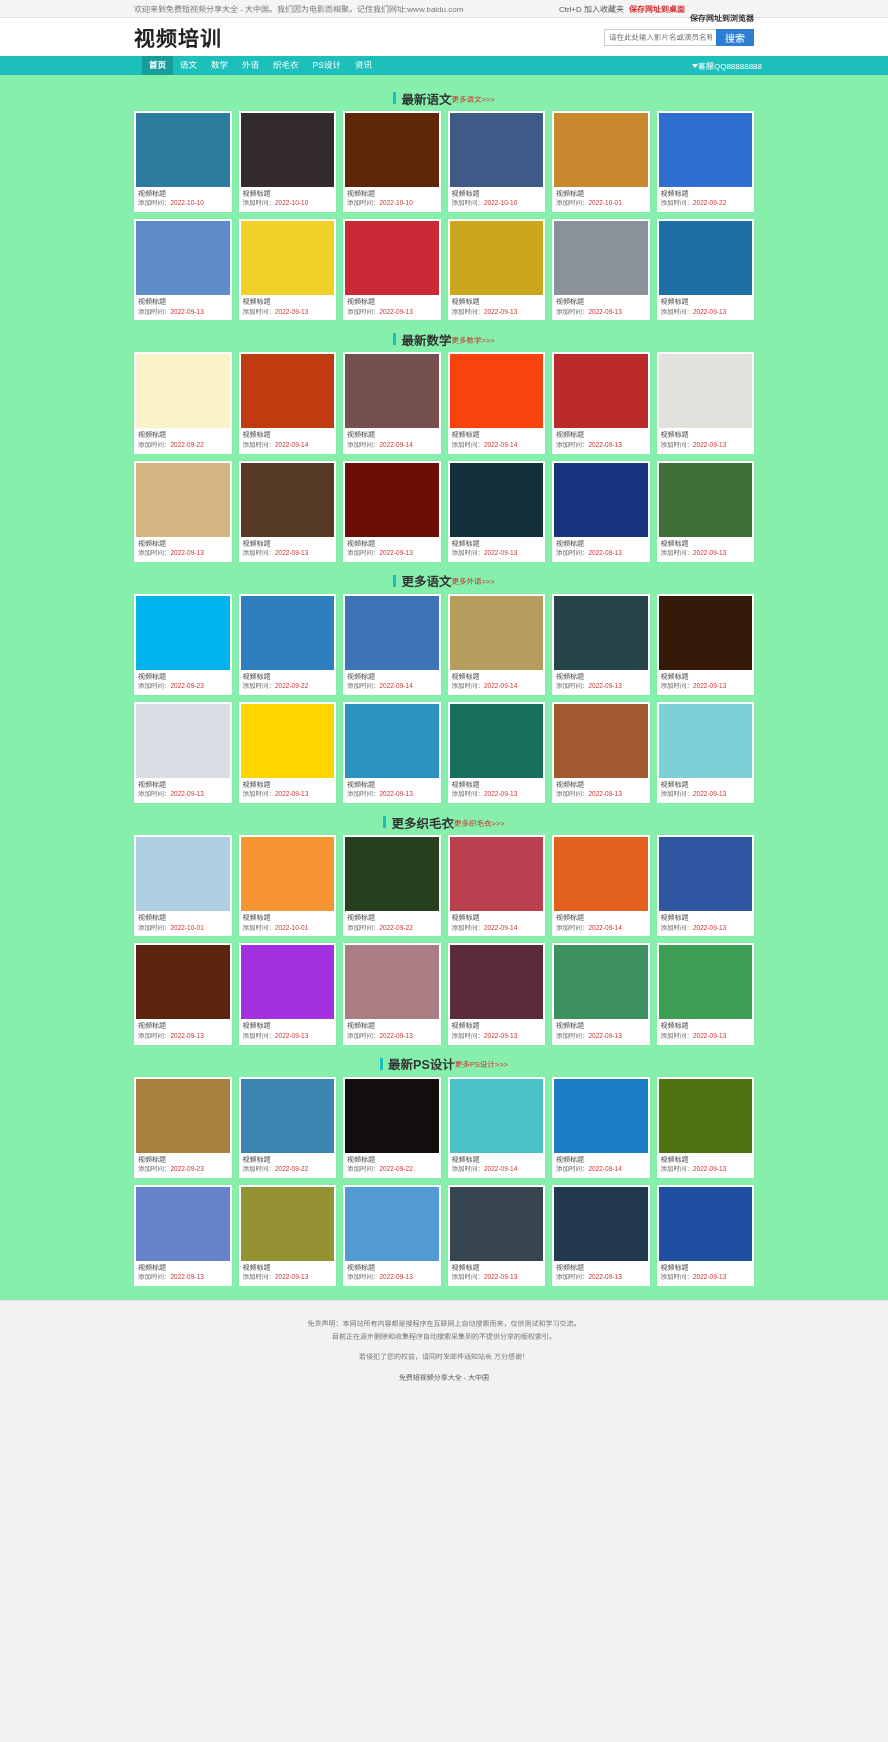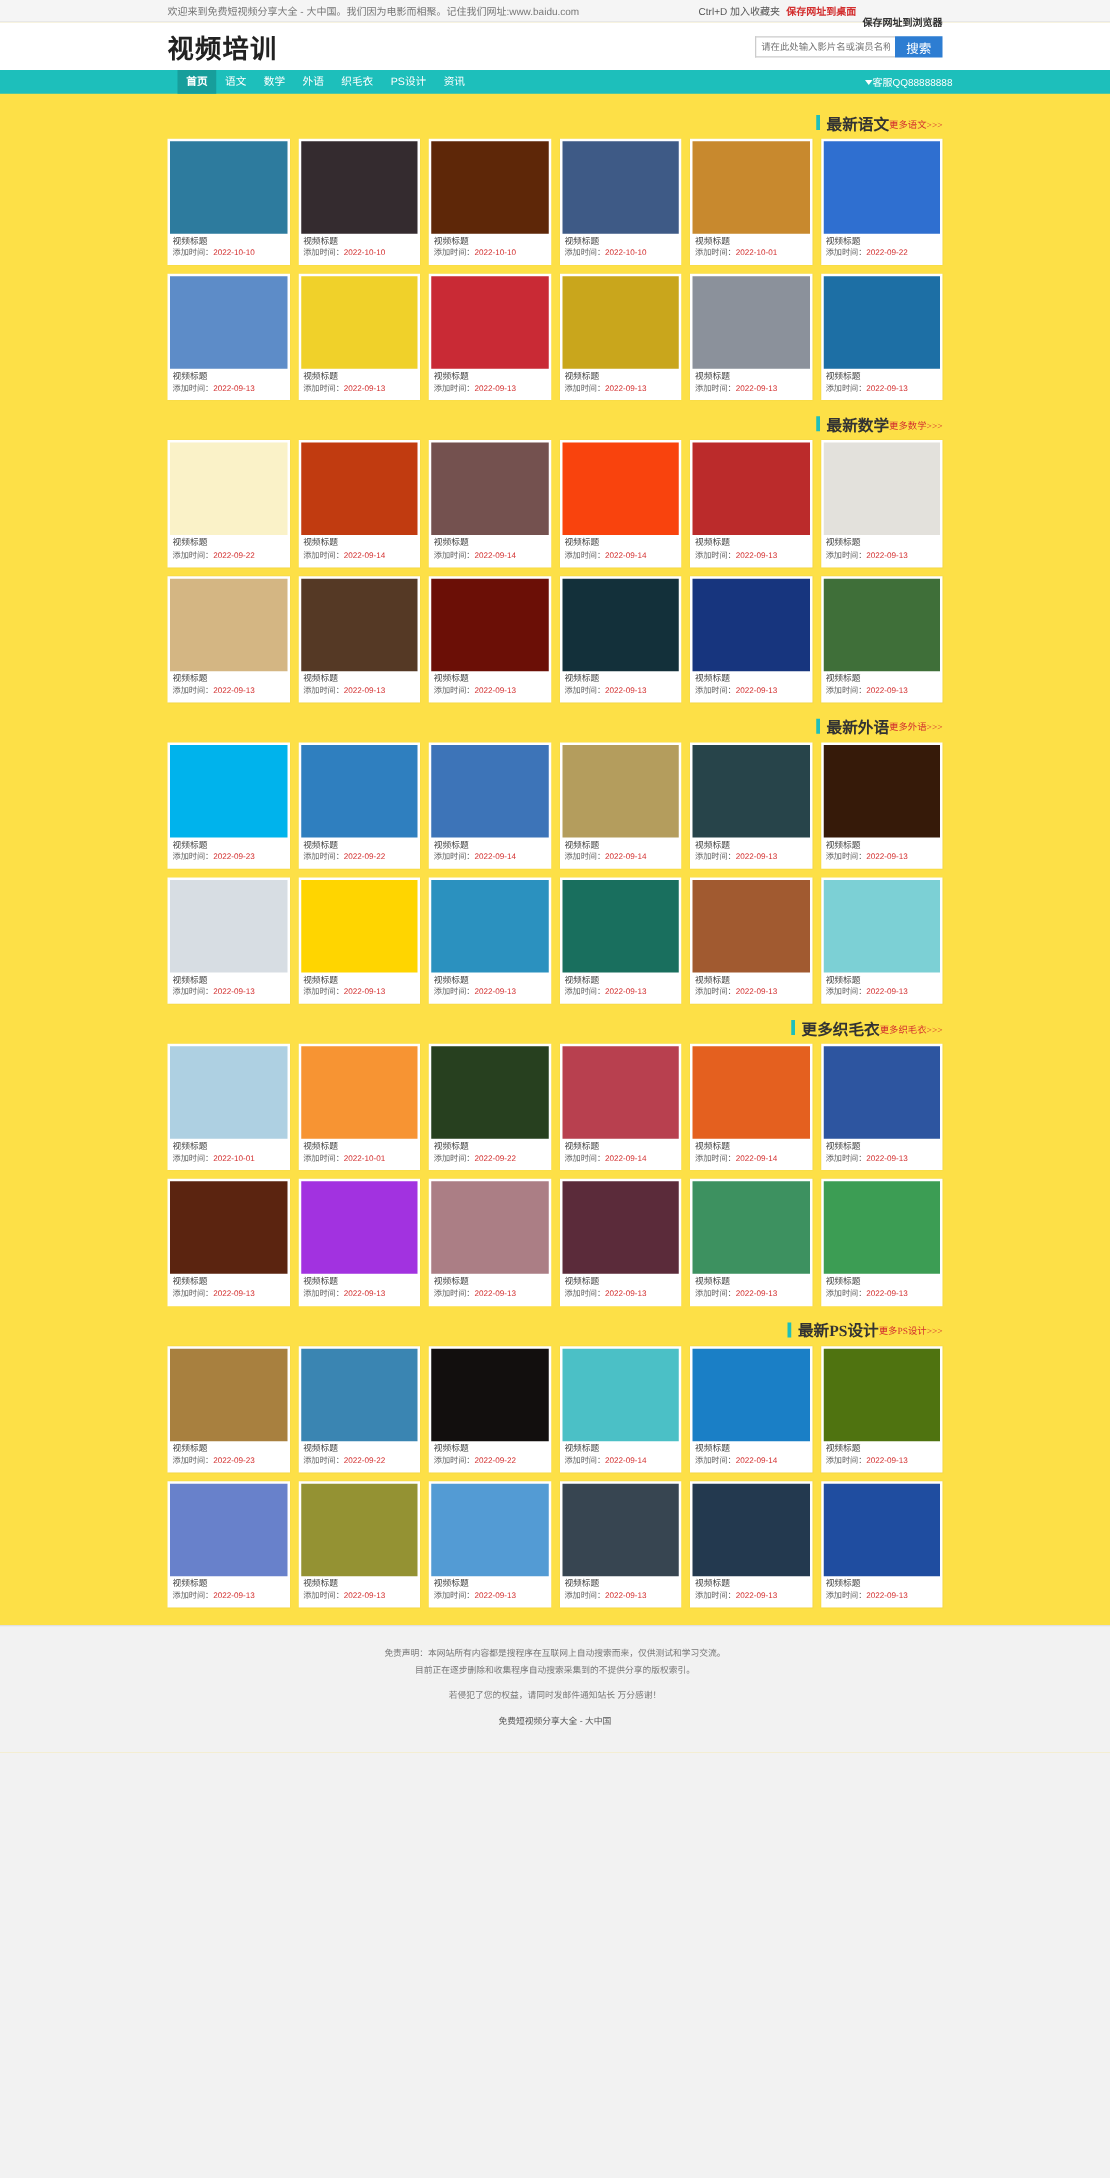--- a/index.html
+++ b/index.html
@@ -4,21 +4,21 @@
 <title>视频培训</title>
 <style>
   * { box-sizing: border-box; margin: 0; padding: 0; }
   html, body {
     width: 888px;
     background: #f2f2f2;
     font-family: "Liberation Sans", "DejaVu Sans", sans-serif;
     font-size: 12px;
     color: #333;
   }
-  .page { width: 888px; margin: 0 auto; background: #fde047; }
+  .page { width: 888px; margin: 0 auto; background: #86efac; }
 
   
   .topbar {
     background: #f5f5f5;
     border-bottom: 1px solid #e3e3e3;
     height: 18px;
     display: flex;
     align-items: center;
     font-size: 8px;
     color: #666;
@@ -105,24 +105,23 @@
     border-left: 3px solid transparent;
     border-right: 3px solid transparent;
     border-top: 4px solid #ffffff;
     display: inline-block;
   }
 
   
   .main { width: 620px; margin: 0 auto; padding-top: 4px; }
 
   .section-head {
-    display: flex; align-items: center; justify-content: flex-end;
+    display: flex; align-items: center; justify-content: center;
     height: 22px;
     margin-top: 8px;
-    font-family: Liberation Serif, serif;
   }
   .section-title {
     display: flex; align-items: center; gap: 5px;
     font-size: 12.5px; font-weight: bold; color: #333;
   }
   .title-bar {
     width: 3px; height: 12px; background: #1dbfbb; display: inline-block;
   }
   .more-link {
     font-size: 7.5px; color: #d32f2f; text-decoration: none; white-space: nowrap;
@@ -353,21 +352,21 @@
           <div class="card">
             <div class="card-thumb" style="background: rgb(63, 111, 57);"></div>
             <div class="card-title">视频标题</div>
             <div class="card-date"><span>添加时间：</span><span class="d-val">2022-09-13</span></div>
           </div>
         </div>
       </div>
       <div class="section-head">
         <div class="section-title">
           <span class="title-bar"></span>
-          <span>最新外语</span>
+          <span>更多语文</span>
         </div>
         <a class="more-link" href="#">更多外语&gt;&gt;&gt;</a>
       </div>
       <div class="rows">
         <div class="grid">
           <div class="card">
             <div class="card-thumb" style="background: rgb(0, 179, 236);"></div>
             <div class="card-title">视频标题</div>
             <div class="card-date"><span>添加时间：</span><span class="d-val">2022-09-23</span></div>
           </div>

